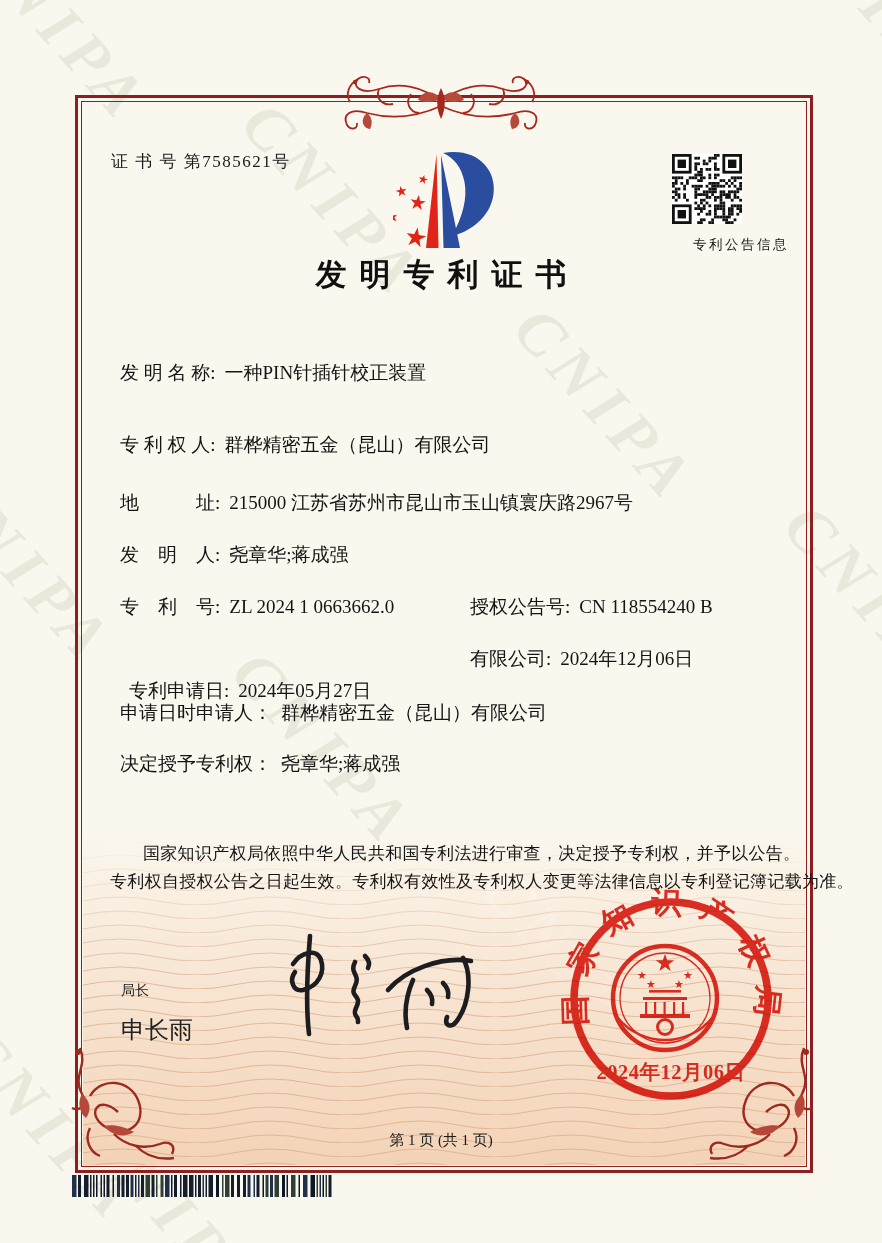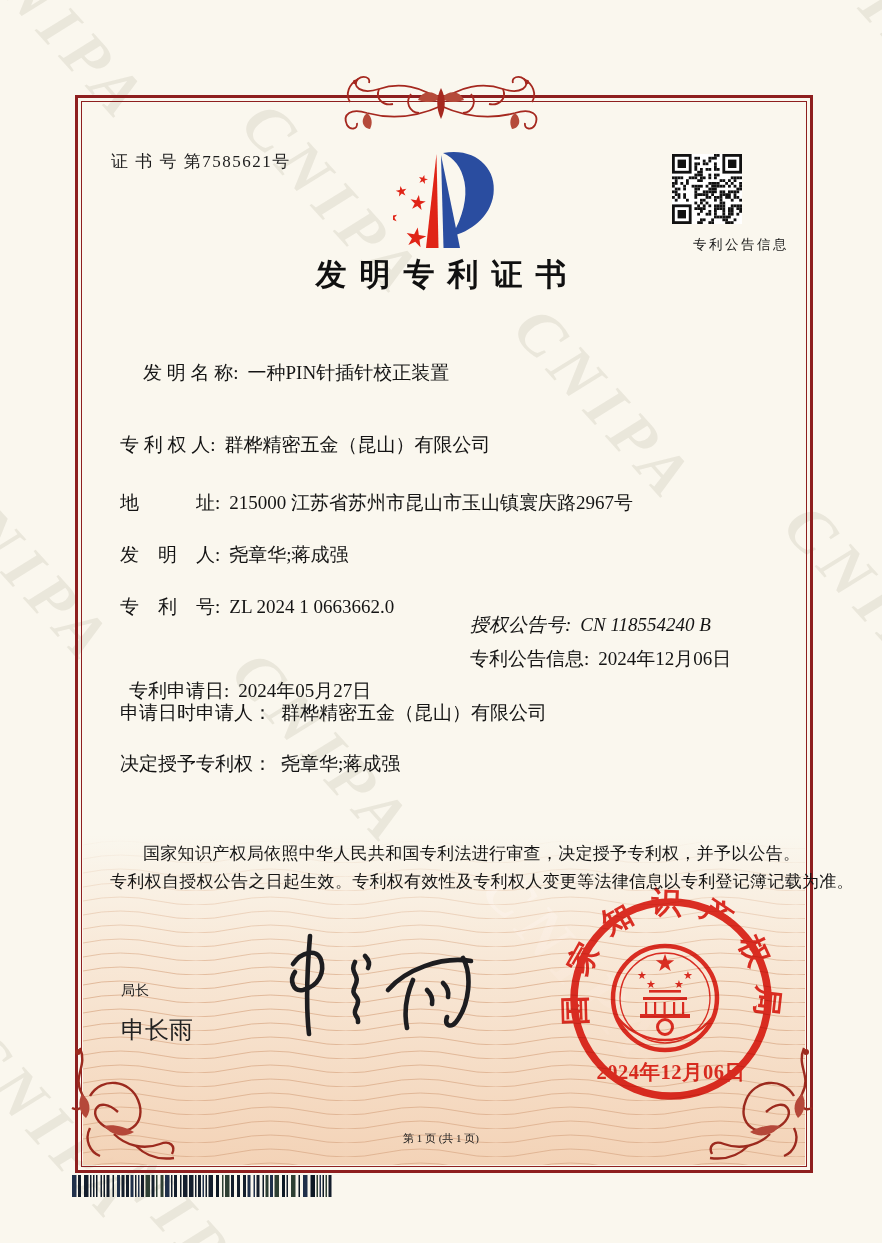--- a/index.html
+++ b/index.html
@@ -23,21 +23,21 @@
   .cert-no{position:absolute;left:111px;top:150px;font-size:17px;letter-spacing:1.5px;color:#1c1c1c;}
   .qr-label{position:absolute;left:649px;top:236px;font-size:13.5px;letter-spacing:2.5px;color:#1c1c1c;margin-left:44px;}
   .doc-title{position:absolute;left:0;right:0;top:254px;text-align:center;font-size:31px;font-weight:bold;
      letter-spacing:13px;text-indent:13px;color:#101010;}
   .row{position:absolute;left:120px;font-size:19px;color:#141414;white-space:nowrap;}
   .row .val{margin-left:9px;}
   .row.col2{left:470px;}
   .statement{position:absolute;font-size:17px;color:#141414;white-space:nowrap;letter-spacing:0.3px;}
   .sig-title{position:absolute;left:121px;top:982px;font-size:14px;color:#222;font-family:"Liberation Sans",sans-serif;}
   .sig-name{position:absolute;left:121px;top:1014px;font-size:24px;color:#222;font-family:"Liberation Sans",sans-serif;}
-  .footer-page{position:absolute;left:0;right:0;top:1131px;text-align:center;font-size:11px;color:#1c1c1c;}
+  .footer-page{position:absolute;left:0;right:0;top:1131px;text-align:center;font-size:15px;color:#1c1c1c;}
   .seal-svg{position:absolute;left:558px;top:886px;mix-blend-mode:multiply;opacity:0.94;}
   .sign-svg{position:absolute;left:255px;top:928px;}
   .logo-svg{position:absolute;left:393px;top:146px;}
   .qr-svg{position:absolute;left:672px;top:154px;}
   .barcode-svg{position:absolute;left:72px;top:1175px;}
   .orn-top{position:absolute;left:291px;top:72px;}
   .corner{position:absolute;}
   .corner.bl{left:56px;top:1042px;}
   .corner.br{left:706px;top:1042px;transform:scaleX(-1);}
 </style>
@@ -336,43 +336,43 @@
       <rect x="53.199999999999996" y="2.8" width="14" height="14" fill="#fff"></rect>
       <rect x="56" y="5.6" width="8.399999999999999" height="8.399999999999999" fill="#111"></rect>
       <rect x="0" y="50.4" width="19.599999999999998" height="19.599999999999998" fill="#111"></rect>
       <rect x="2.8" y="53.199999999999996" width="14" height="14" fill="#fff"></rect>
       <rect x="5.6" y="56" width="8.399999999999999" height="8.399999999999999" fill="#111"></rect>
     </svg>
   <div class="qr-label">专利公告信息</div>
 
   <div class="doc-title">发明专利证书</div>
 
-  <div class="row" style="top:360px;margin-left:23px;">
+  <div class="row" style="top:360px;">
     <span class="lbl">发 明 名 称:</span><span class="val">一种PIN针插针校正装置</span>
   </div>
   <div class="row" style="top:432px;text-align:center;">
     <span class="lbl">专 利 权 人:</span><span class="val">群桦精密五金（昆山）有限公司</span>
   </div>
   <div class="row" style="top:490px;">
     <span class="lbl">地　　　址:</span><span class="val">215000 江苏省苏州市昆山市玉山镇寰庆路2967号</span>
   </div>
   <div class="row" style="top:542px;">
     <span class="lbl">发　明　人:</span><span class="val">尧章华;蒋成强</span>
   </div>
   <div class="row" style="top:594px;">
     <span class="lbl">专　利　号:</span><span class="val">ZL 2024 1 0663662.0</span>
   </div>
-  <div class="row col2" style="top:612px;font-style:italic;">
+  <div class="row col2" style="top:594px;">
     <span class="lbl">授权公告号:</span><span class="val">CN 118554240 B</span>
   </div>
   <div class="row" style="top:678px;margin-left:9px;">
     <span class="lbl">专利申请日:</span><span class="val">2024年05月27日</span>
   </div>
   <div class="row col2" style="top:646px;">
-    <span class="lbl">专利公告信息:</span><span class="val">2024年12月06日</span>
+    <span class="lbl">有限公司:</span><span class="val">2024年12月06日</span>
   </div>
   <div class="row" style="top:700px;">
     <span class="lbl">申请日时申请人：</span><span class="val">群桦精密五金（昆山）有限公司</span>
   </div>
   <div class="row" style="top:751px;">
     <span class="lbl">决定授予专利权：</span><span class="val">尧章华;蒋成强</span>
   </div>
 
   <div class="statement" style="left:110px;top:870px;">专利权自授权公告之日起生效。专利权有效性及专利权人变更等法律信息以专利登记簿记载为准。</div>
   <div class="statement" style="left:143px;top:842px;">国家知识产权局依照中华人民共和国专利法进行审查，决定授予专利权，并予以公告。</div>

